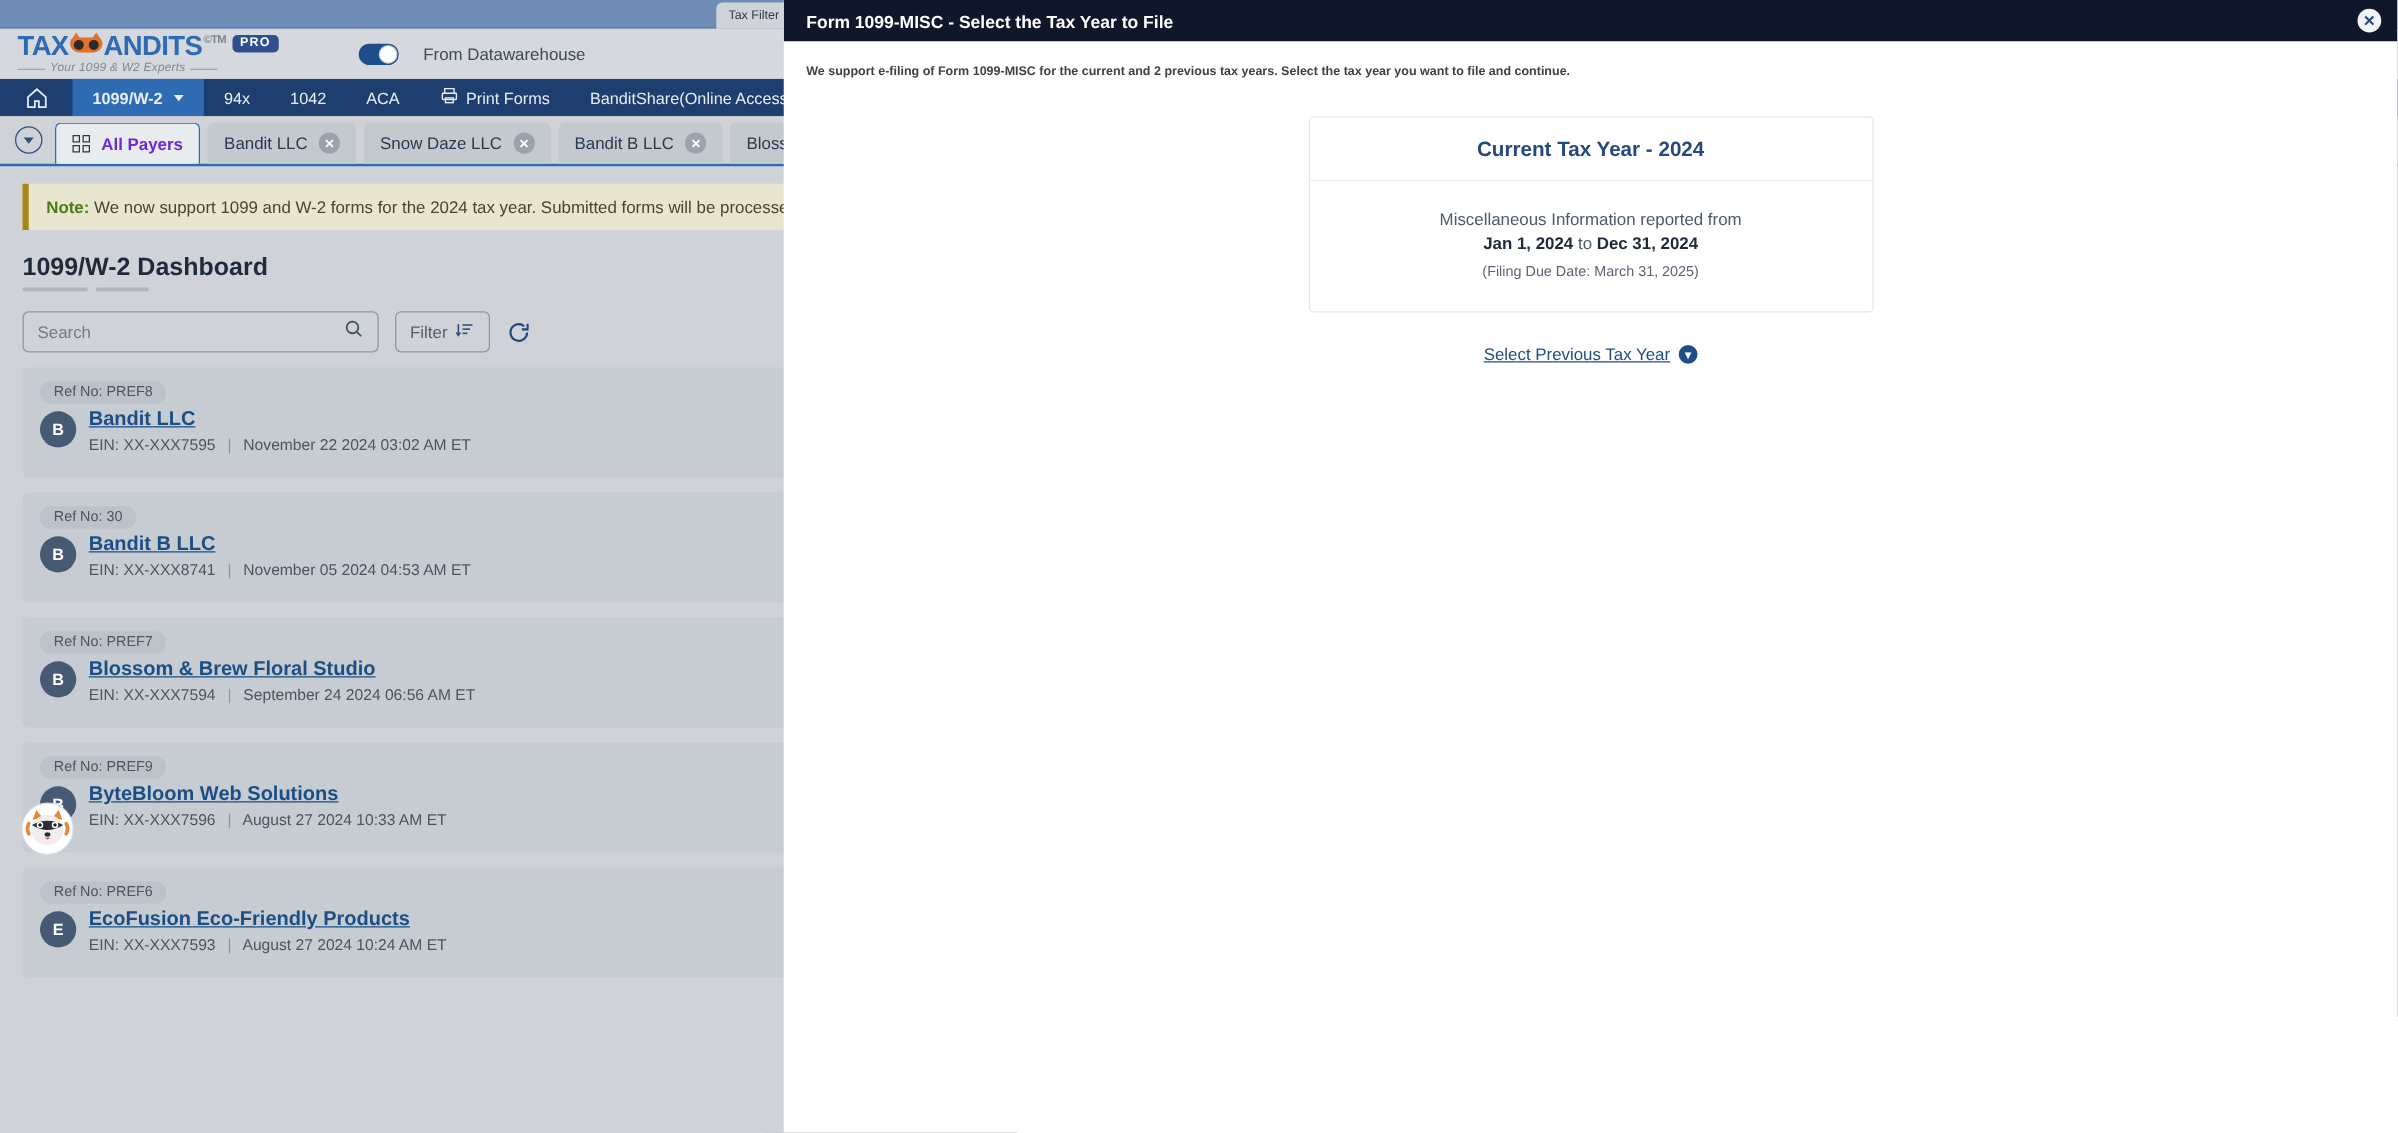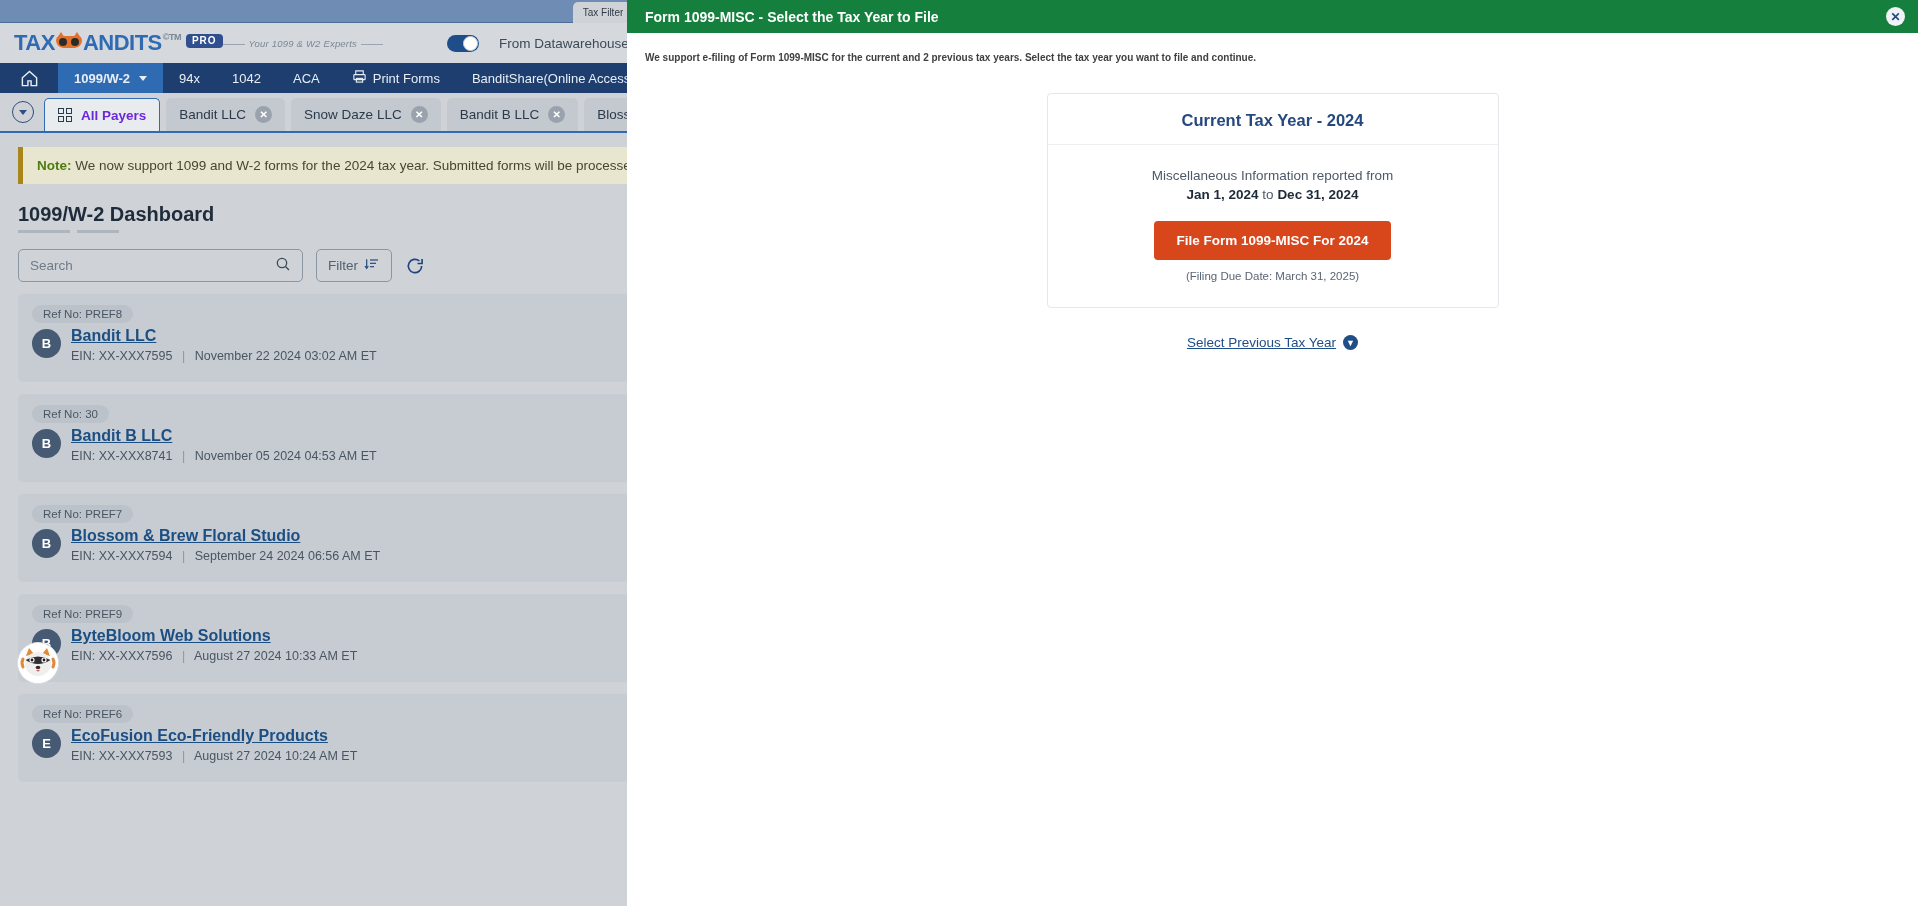--- a/index.html
+++ b/index.html
@@ -59,21 +59,21 @@
 
   
   .brandbar {
     position: relative;
     height: 40px;
     background: #d5d8dc;
     display: flex;
     align-items: center;
     padding-left: 14px;
   }
-  .logo-wrap { display: flex; line-height: 1; }
+  .logo-wrap { display: flex; flex-direction: column; line-height: 1; }
   .logo-main {
     display: flex;
     align-items: flex-start;
     font-size: 22px;
     font-weight: bold;
     letter-spacing: -0.5px;
     color: #2f6bb3;
   }
   .logo-eyes {
     display: inline-block;
@@ -428,21 +428,21 @@
     top: 0;
     left: 627px;
     width: 1291px;
     height: 906px;
     background: #fff;
     z-index: 100;
     overflow: hidden;
   }
   .modal-header {
     height: 33px;
-    background: #15803d;
+    background: #0f172a;
     display: flex;
     align-items: center;
     padding: 0 18px;
     position: relative;
   }
   .modal-title {
     color: #fff;
     font-size: 14px;
     font-weight: bold;
   }
@@ -896,21 +896,20 @@
     <div class="modal-body">
       <div class="modal-sub">We support e-filing of Form 1099-MISC for the current and 2 previous tax years. Select the tax year you want to file and continue.</div>
 
       <div class="year-card">
         <div class="year-card-head">Current Tax Year - 2024</div>
         <div class="year-card-body">
           <div class="ycb-line1">Miscellaneous Information reported from</div>
           <div class="ycb-line2">
             <b>Jan 1, 2024</b><span> to </span><b>Dec 31, 2024</b>
           </div>
-          <button class="file-btn">File Form 1099-MISC For 2024</button>
           <div class="due-date">(Filing Due Date: March 31, 2025)</div>
         </div>
       </div>
 
       <div class="prev-year">
         <a>Select Previous Tax Year</a><span class="chev">▼</span>
       </div>
     </div>
   </div>
 

